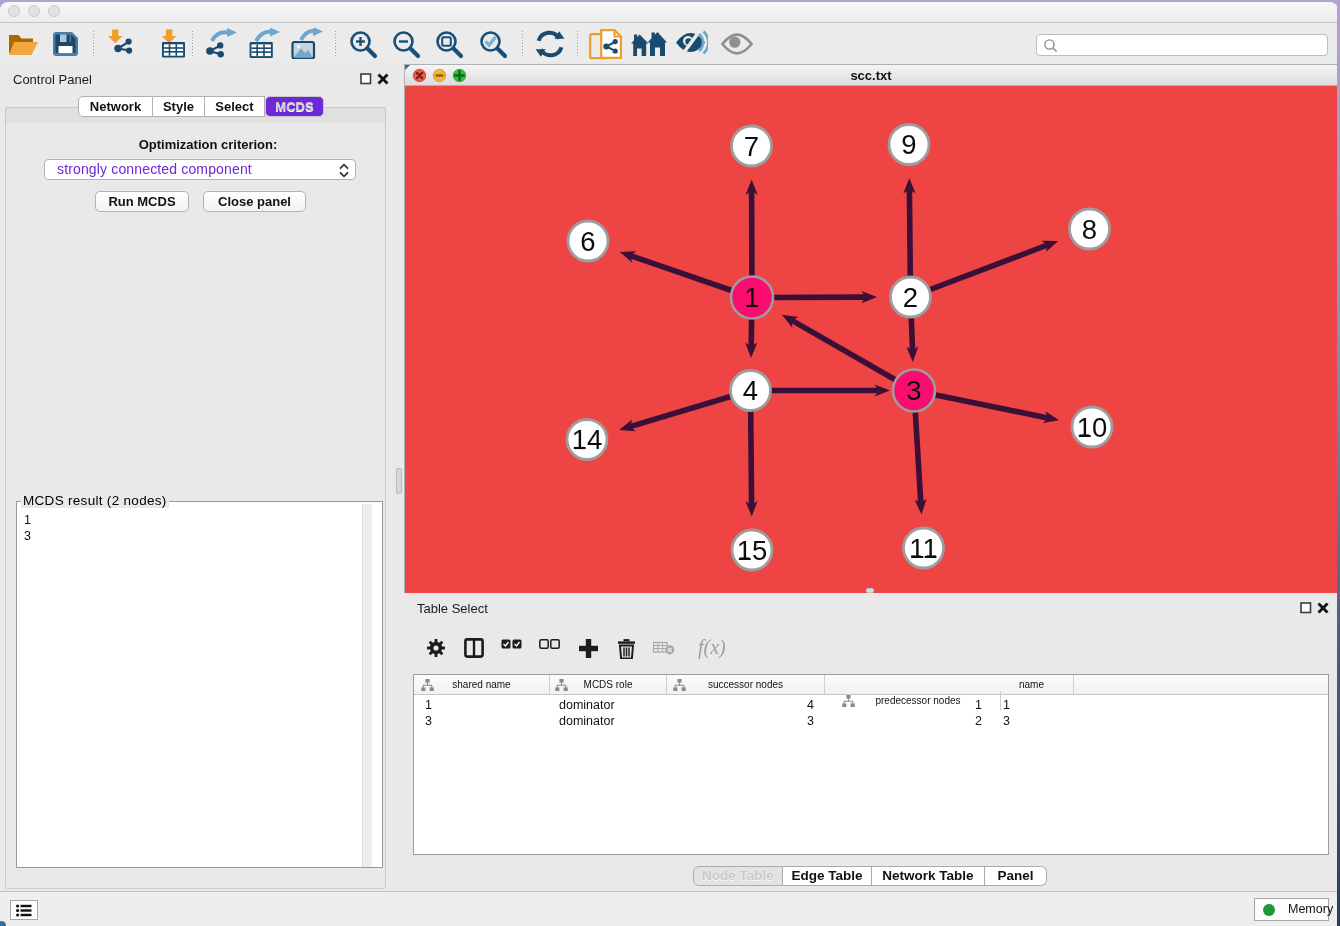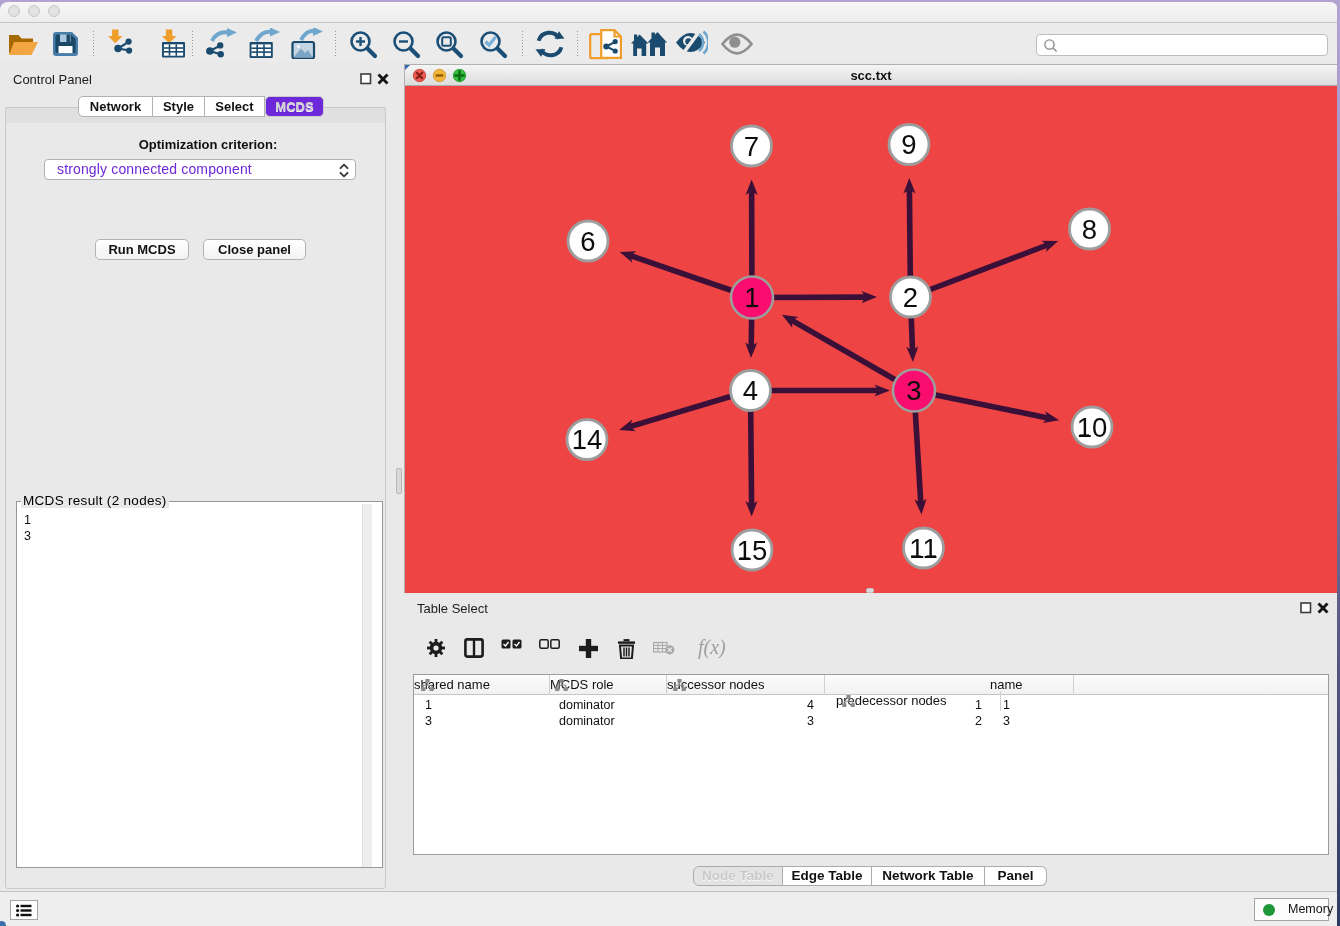--- a/index.html
+++ b/index.html
@@ -39,21 +39,21 @@
   border:1px solid #b2b2b2; color:#111; font-size:13px; font-weight:bold; text-align:center;
   line-height:19px; }
 #tab-mcds { background:#6d28d9; border:1px solid #cbcbcb; border-radius:5px;
   color:#cdcdcd; text-shadow:0 1px 0 #fafafa; }
 #opt-label { left:0px; top:75px; width:392px; text-align:center; font-size:13px; font-weight:bold; color:#111;margin-left:12px; }
 #opt-select { left:44px; top:97px; width:312px; height:21px; background:#fff;
   border:1px solid #b2b2b2; border-radius:4px; font-size:14px; letter-spacing:0.15px; color:#6d28d9;
   line-height:19px; padding-left:12px; }
 .btn { position:absolute; height:21px; background:linear-gradient(#ffffff,#f3f3f3);
   border:1px solid #b2b2b2; border-radius:5px; font-size:13px; font-weight:bold; color:#111;
-  text-align:center; line-height:19px;margin-top:48px; }
+  text-align:center; line-height:19px; }
 #fieldset { left:16px; top:439px; width:367px; height:367px; background:#fff;
   border:1px solid #989898; }
 #fs-legend { left:21px; top:431px; background:#e9e9e9; padding:0 2px;
   font-size:13.5px; letter-spacing:0.3px; color:#000000; }
 #fs-scroll { left:345px; top:2px; width:10px; height:363px; background:#eeeeee;
   border-left:1px solid #e0e0e0; position:absolute; }
 .fs-item { position:absolute; left:7px; font-size:12.5px; color:#111; }
 
 
 #vsplit-h { left:396px; top:468px; width:6px; height:26px; background:#d8d8d8;
@@ -72,22 +72,22 @@
 #net-corner { position:absolute; left:0; top:0; width:0; height:0;
   border-top:5px solid #3667b0; border-right:5px solid transparent; }
 
 
 #tpanel { left:404px; top:597px; width:934px; height:293px; background:#e9e9e9; }
 #tp-title { left:13px; top:4px; font-size:13px; color:#1c1c1c; position:absolute; }
 #tbl { left:9px; top:77px; width:916px; height:181px; background:#fff;
   border:1px solid #9c9c9c; position:absolute; }
 #tbl-head { position:absolute; left:0; top:0; width:914px; height:20px;
   background:linear-gradient(#fcfcfc,#f1f1f1); border-bottom:1px solid #c6c6c6; }
-.th { position:absolute; top:0; height:20px; font-size:13px; color:#111;
-  text-align:left; line-height:20px; border-right:1px solid #d0d0d0; }
+.th { position:absolute; top:0; height:20px; font-size:10px; color:#111;
+  text-align:center; line-height:20px; border-right:1px solid #d0d0d0; }
 .td { position:absolute; font-size:12.5px; color:#111; }
 
 
 .btab { position:absolute; top:269px; height:20px; background:#fff;
   border:1px solid #ababab; font-size:13.5px; color:#111; text-align:center;
   line-height:18px; font-weight:bold;}
 
 
 #statusbar { left:0; top:891px; width:1338px; height:35px; background:#eeeeee;
   border-top:1px solid #c2c2c2; }

